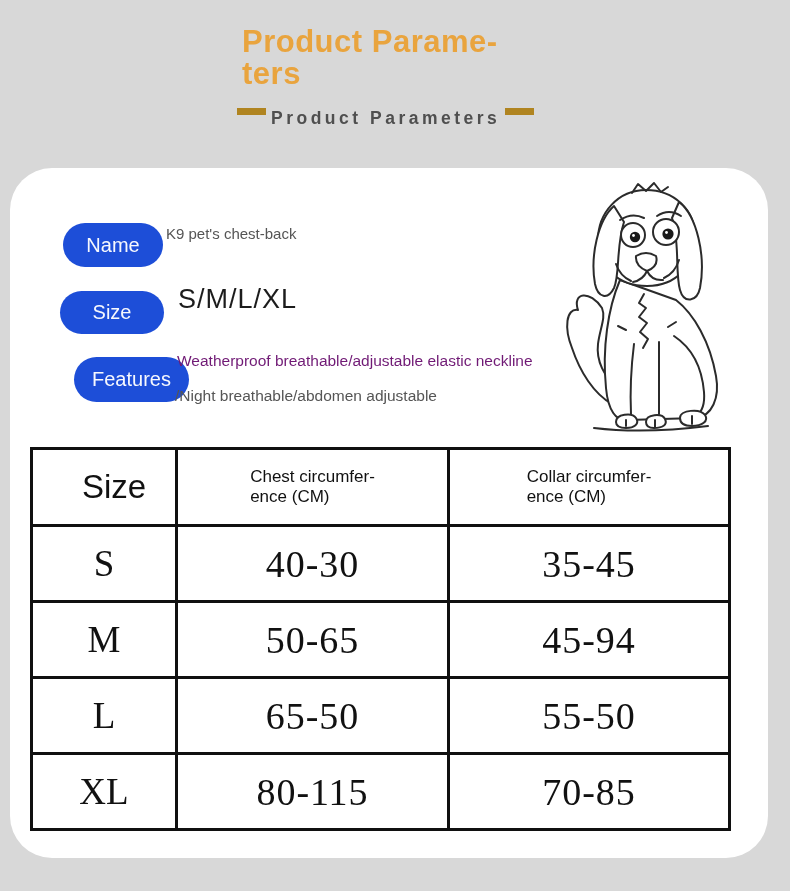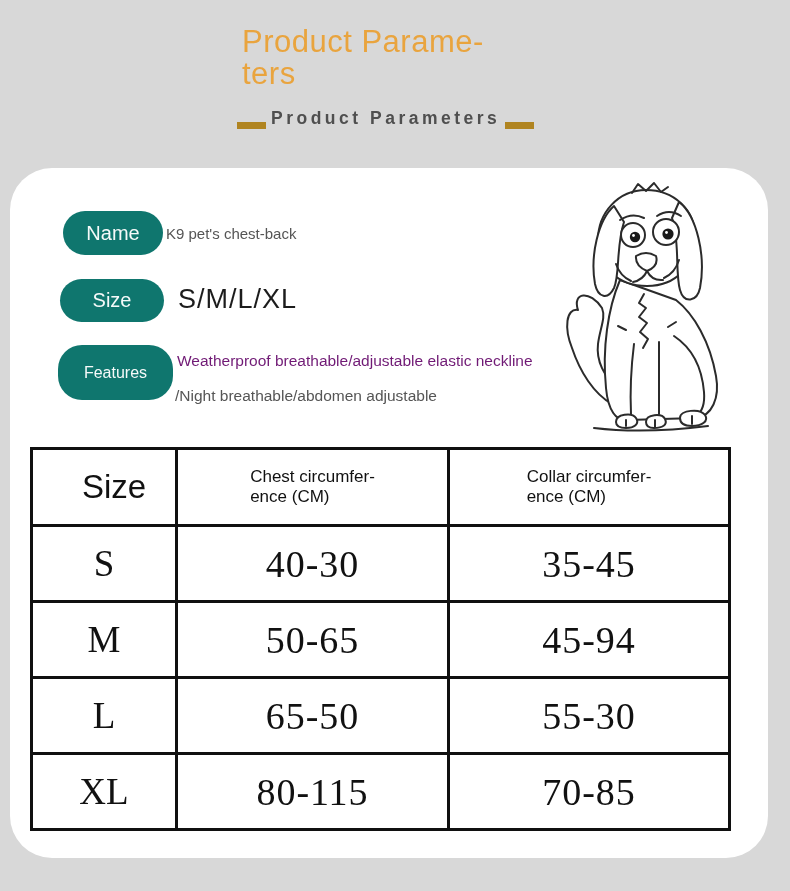--- a/index.html
+++ b/index.html
@@ -12,30 +12,30 @@
   }
   .page { position: absolute; inset: 0; }
 
   
   .title {
     position: absolute;
     left: 242px; top: 26px;
     width: 300px;
     font-size: 31px;
     line-height: 1.04;
-    font-weight: 400;
+    font-weight: 700;
     color: #e9a43e;
     letter-spacing: 0.5px;
     white-space: pre-line;
   }
   .subtitle-row {
     position: absolute;
     left: 237px; top: 108px;
     display: flex;
-    align-items: flex-end;
+    align-items: flex-start;
     gap: 5px;
   }
   .subtitle-bar {
     width: 29px; height: 7px;
     background: #b08420;
   }
   .subtitle-text {
     font-size: 17.5px;
     font-weight: 700;
     letter-spacing: 3.5px;
@@ -51,27 +51,28 @@
     background: #ffffff;
     border-radius: 42px;
   }
 
   
   .pill {
     position: absolute;
     display: flex;
     align-items: center;
     justify-content: center;
-    background: #0f766e;
+    background: #1d4ed8;
     color: rgba(255,255,255,0.96);
     border-radius: 24px;
+    margin-top: 12px;
   }
   .pill-name  { left: 53px; top: 43px;  width: 100px; height: 44px; font-size: 20px; }
   .pill-size  { left: 50px; top: 111px; width: 104px; height: 43px; font-size: 20px; }
-  .pill-feat  { left: 48px; top: 177px; width: 115px; height: 55px; font-size: 16px; }
+  .pill-feat  { left: 64px; top: 177px; width: 115px; height: 45px; font-size: 20px; }
 
   .value-name {
     position: absolute; left: 156px; top: 57px;
     font-size: 15px; color: #555;
   }
   .value-size {
     position: absolute; left: 168px; top: 116px;
     font-family: Liberation Sans, sans-serif;
     font-size: 27px; color: #1c1c1c; letter-spacing: 1px;
   }
@@ -229,21 +230,21 @@
           <td class="cell-range">35-45</td>
         </tr>
         <tr>
           <td class="cell-size">M</td>
           <td class="cell-range">50-65</td>
           <td class="cell-range">45-94</td>
         </tr>
         <tr>
           <td class="cell-size">L</td>
           <td class="cell-range">65-50</td>
-          <td class="cell-range">55-30</td>
+          <td class="cell-range">55-50</td>
         </tr>
         <tr>
           <td class="cell-size">XL</td>
           <td class="cell-range">80-115</td>
           <td class="cell-range">70-85</td>
         </tr>
       </tbody>
     </table>
 
   </section>

